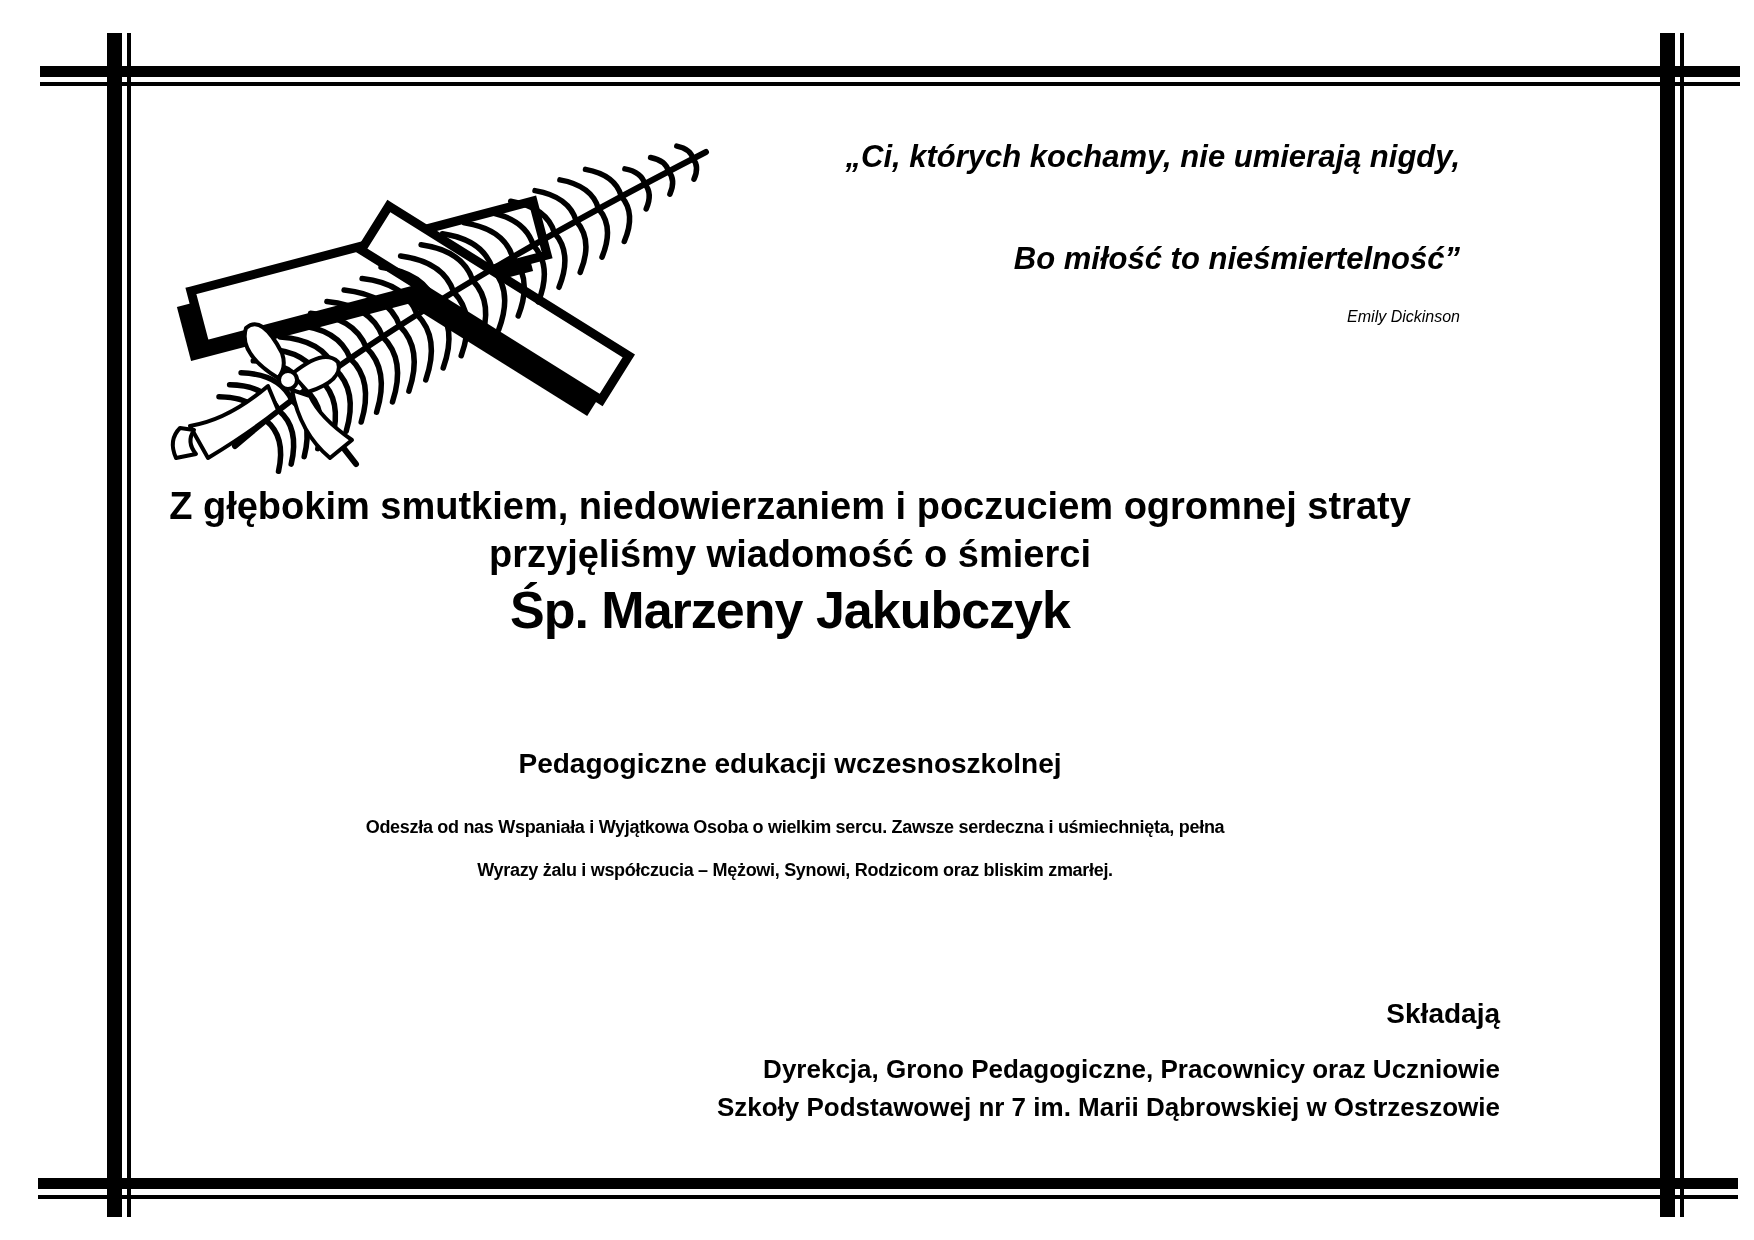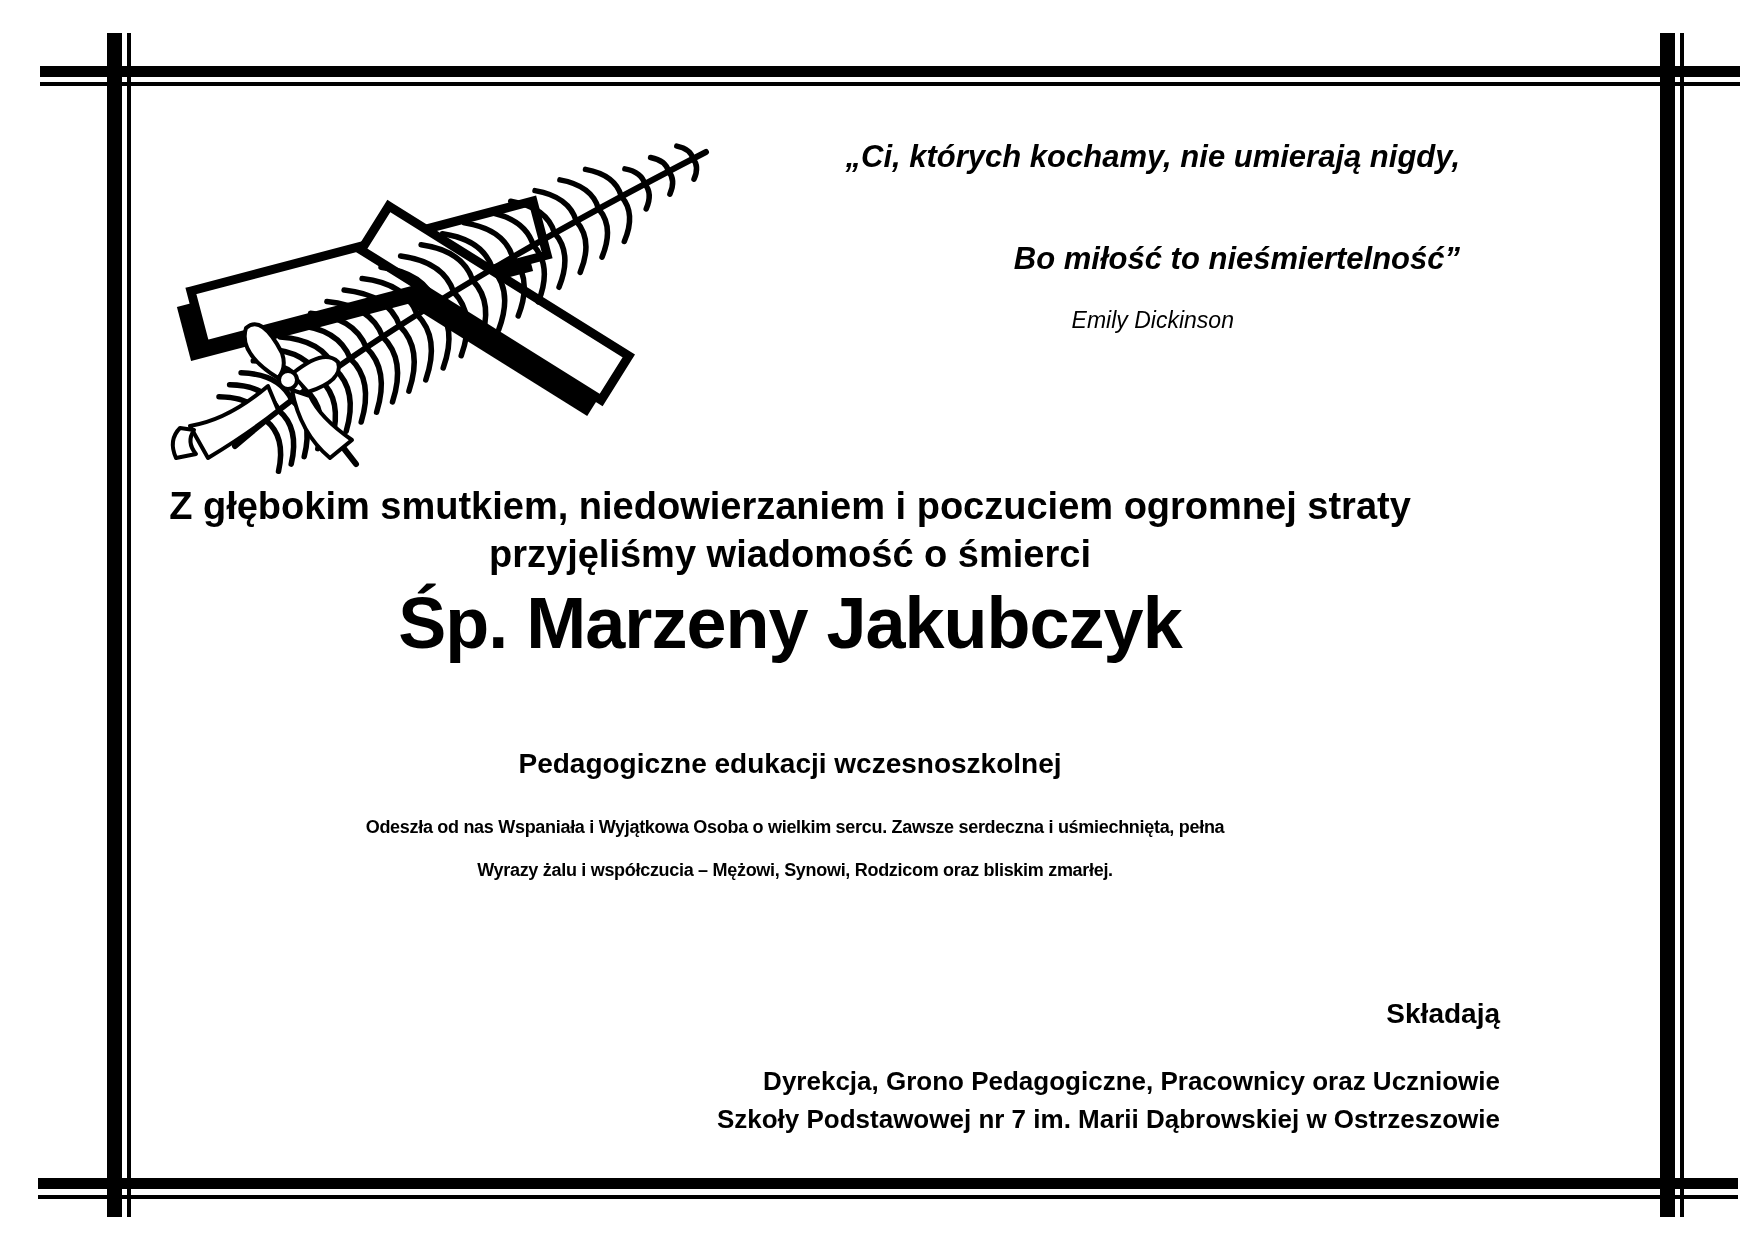--- a/index.html
+++ b/index.html
@@ -13,43 +13,43 @@
   .h-thick{left:40px;width:1700px;height:11px;}
   .h-thin{left:40px;width:1700px;height:4px;}
   .v-thick{top:33px;height:1184px;width:15px;}
   .v-thin{top:33px;height:1184px;width:4px;}
   
   .quote{
     position:absolute;top:138px;right:294px;text-align:right;
     font-weight:bold;font-style:italic;font-size:31px;line-height:1.2;
   }
   .quote .q2{margin-top:65px;}
-  .quote .attr{margin-top:30px;font-size:23px;font-weight:normal;text-align:center;}
+  .quote .attr{margin-top:30px;font-size:16px;font-weight:normal;}
   .intro{
     position:absolute;top:482px;left:0;width:1580px;text-align:center;
     font-weight:bold;font-size:38px;line-height:48px;
   }
   .name{
     position:absolute;top:578px;left:0;width:1580px;text-align:center;
-    font-weight:bold;font-size:72px;letter-spacing:-1px;line-height:1.25;
+    font-weight:bold;font-size:52px;letter-spacing:-1px;line-height:1.25;
   }
   .role{
     position:absolute;top:748px;left:0;width:1580px;text-align:center;
     font-weight:bold;font-size:28px;
   }
   .tribute{
     position:absolute;top:806px;left:0;width:1590px;text-align:center;
     font-weight:bold;font-size:18px;line-height:43px;letter-spacing:-0.3px;
   }
   .signature{
     position:absolute;top:998px;left:600px;width:900px;text-align:right;
     font-weight:bold;
   }
   .signature .heading{font-size:28px;}
-  .signature .names{margin-top:32px;font-size:26px;line-height:38px;}
+  .signature .names{margin-top:20px;font-size:26px;line-height:38px;}
   
   .art{position:absolute;left:150px;top:128px;width:570px;height:350px;}
   .art svg{overflow:visible;display:block;}
 </style>
 </head>
 <body>
 
 <div class="frame-line h-thick" style="top:66px"></div>
 <div class="frame-line h-thin" style="top:82px"></div>
 <div class="frame-line h-thick" style="top:1178px;left:38px"></div>

